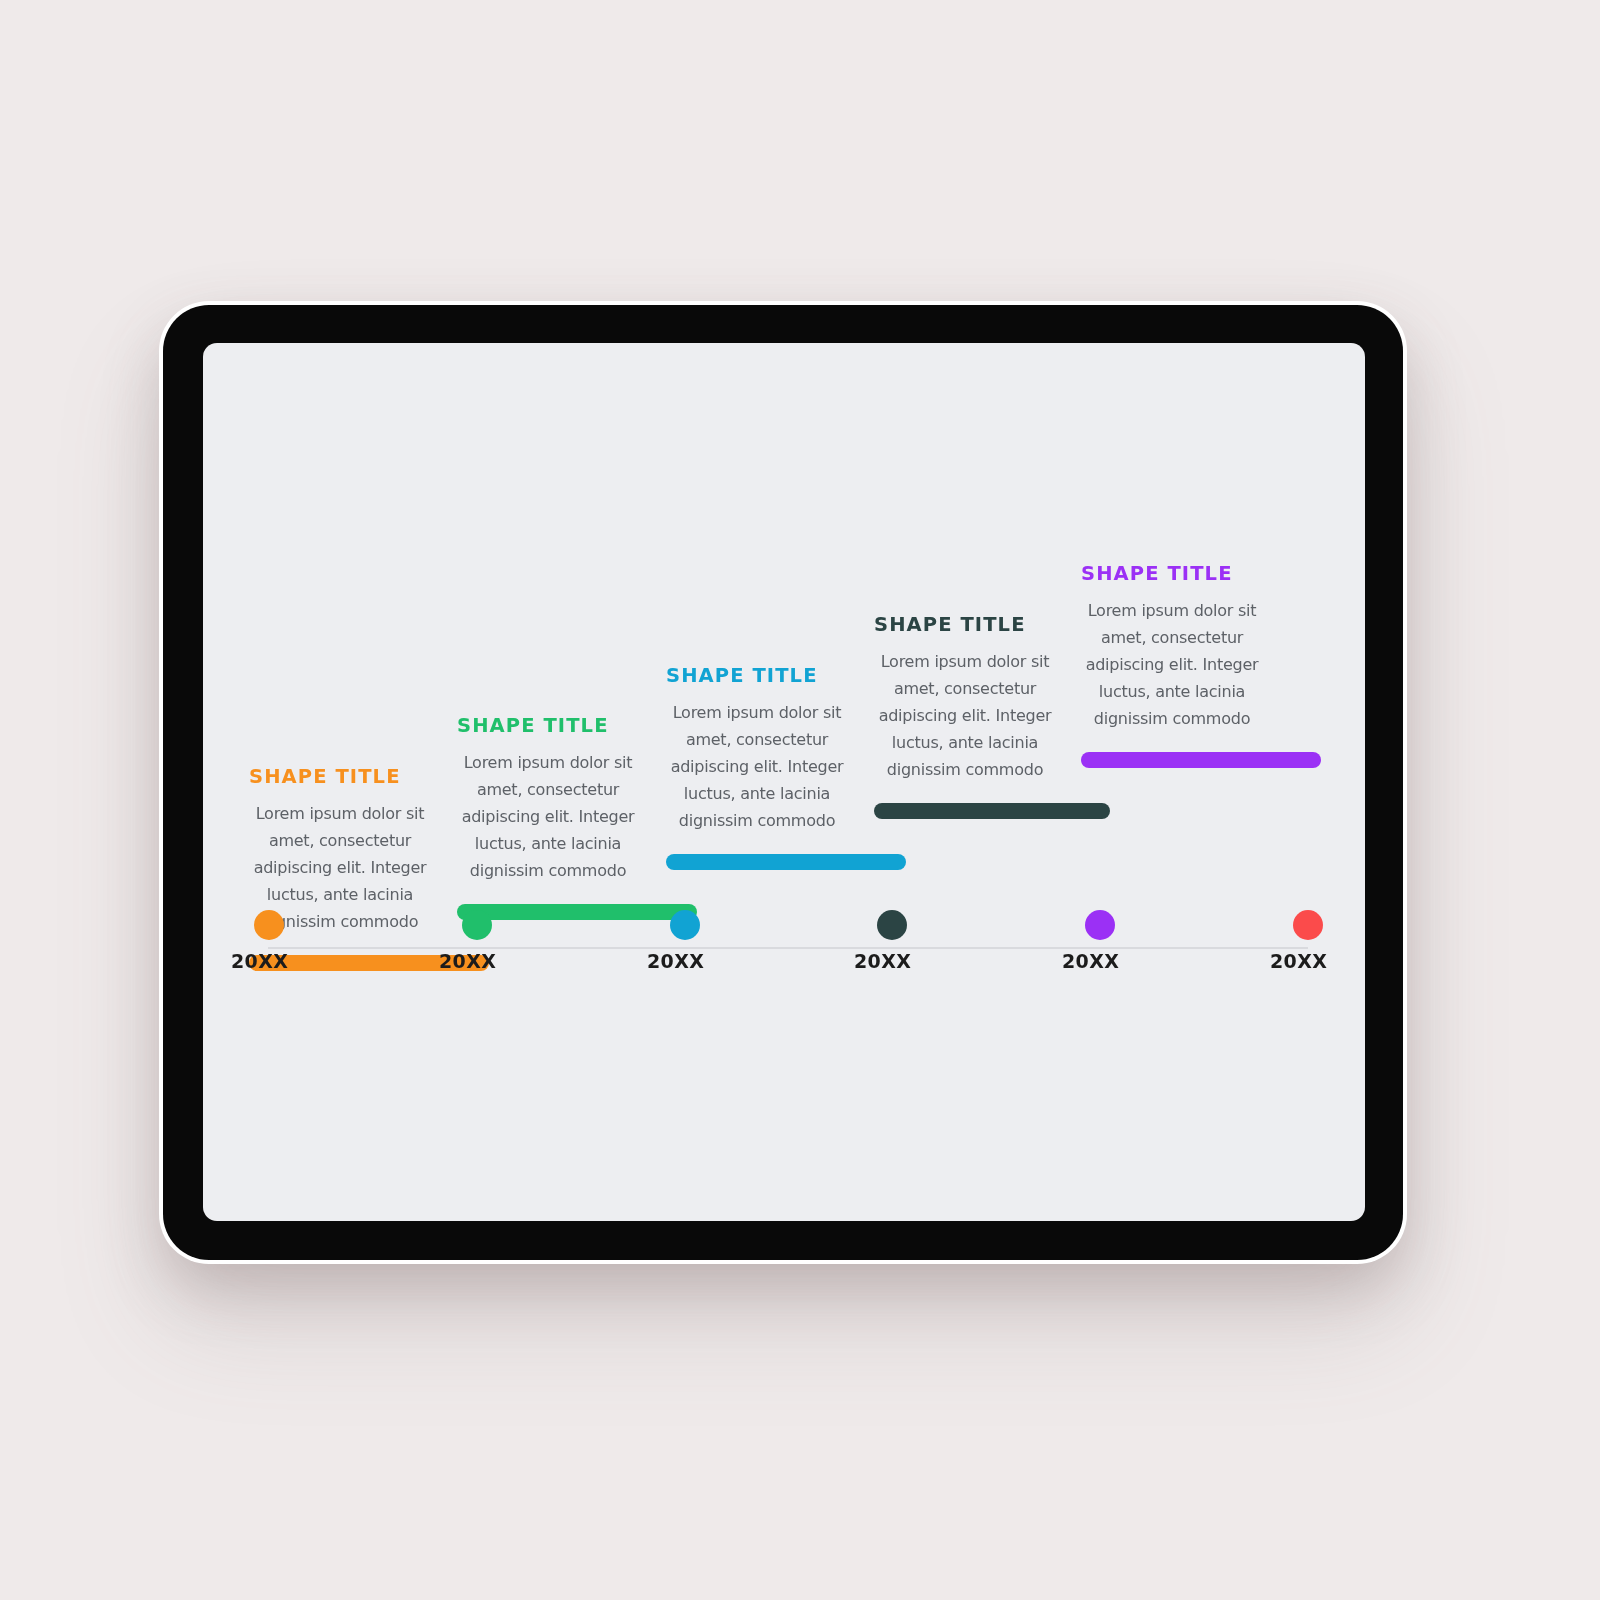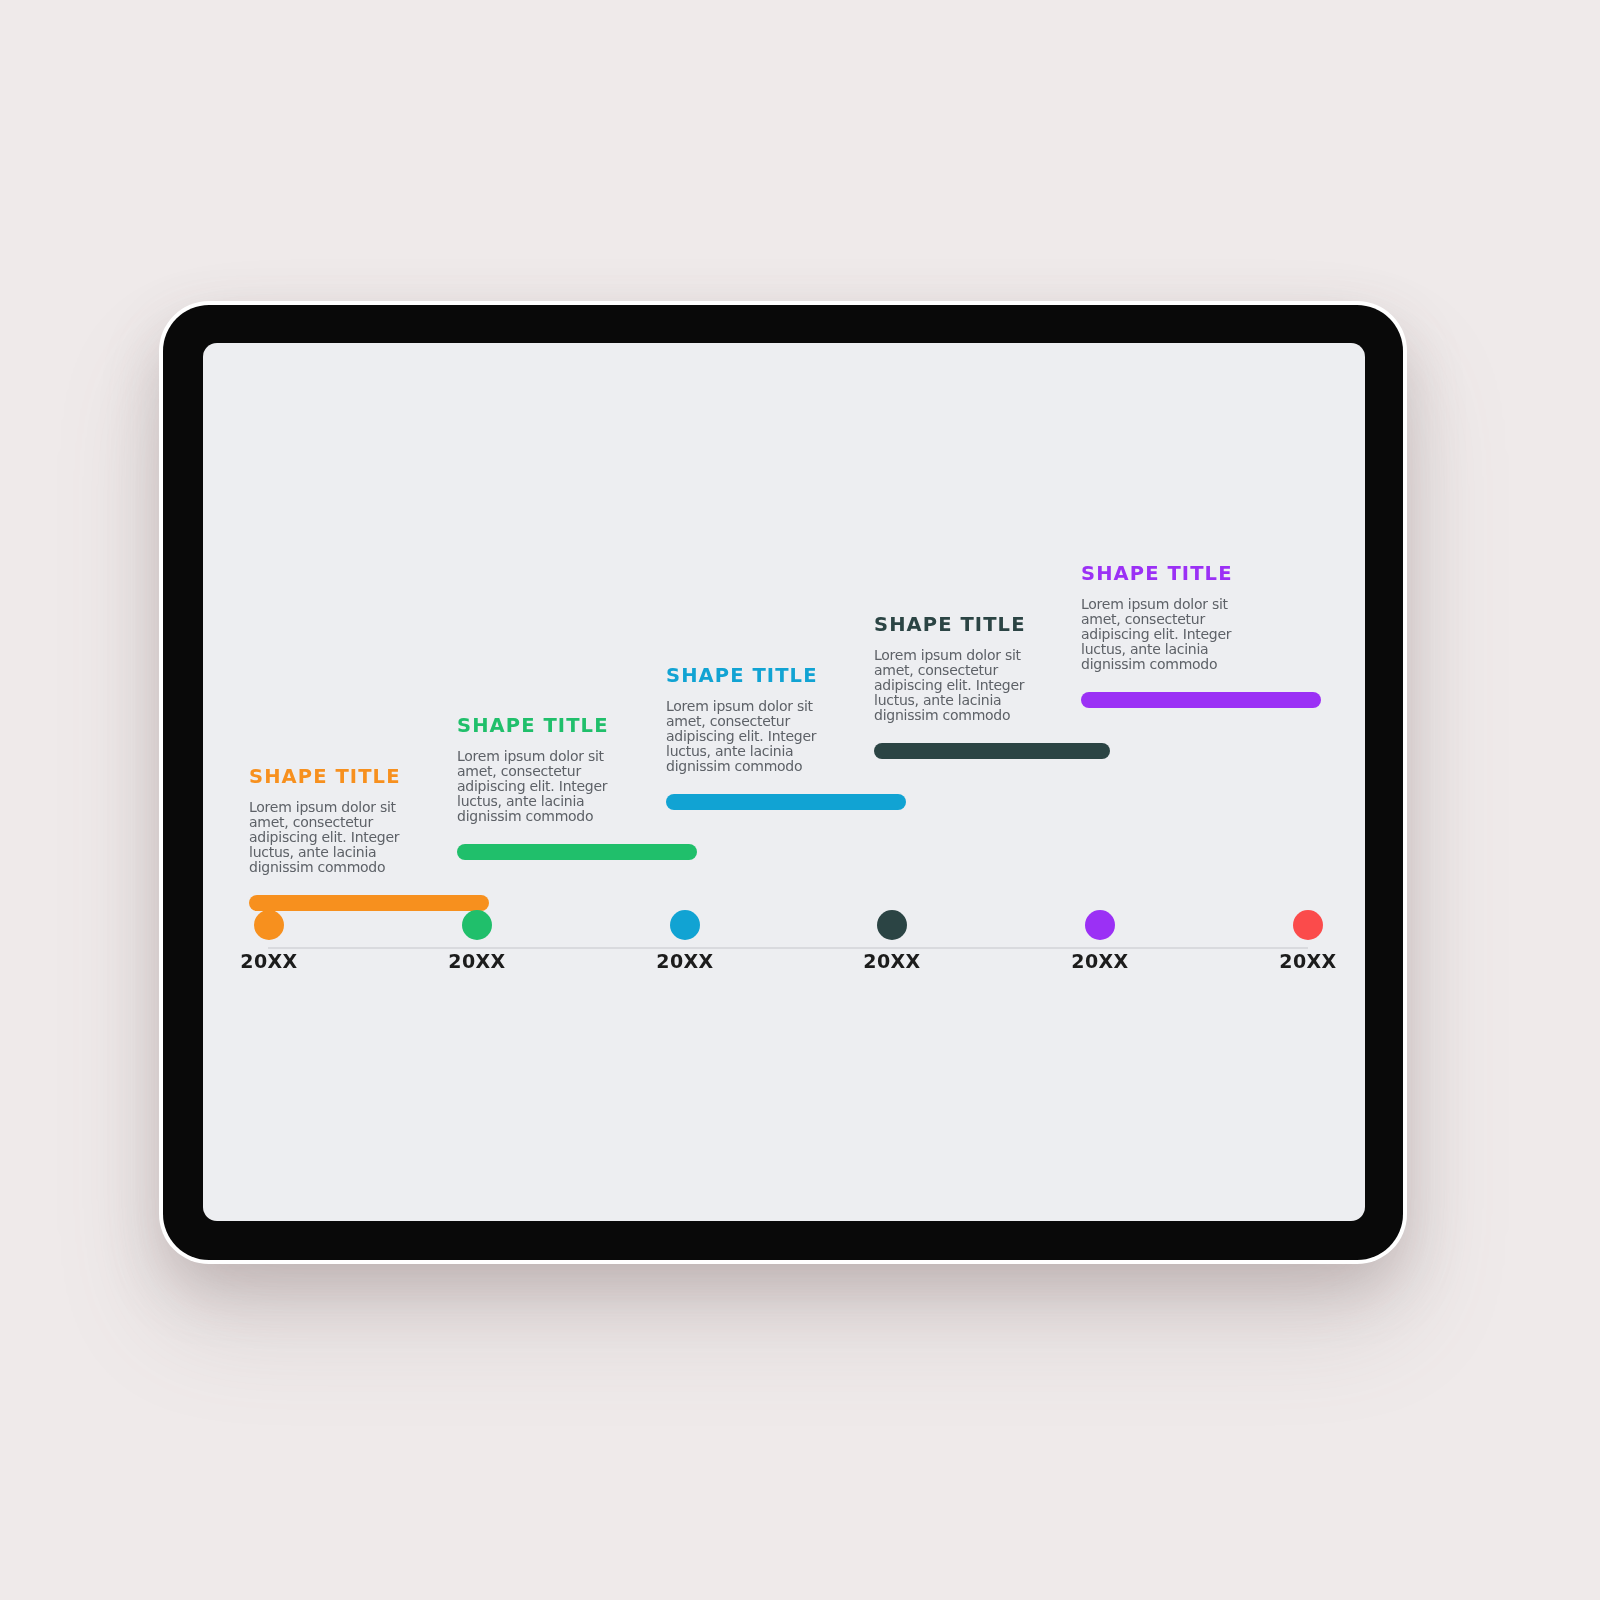--- a/index.html
+++ b/index.html
@@ -57,26 +57,27 @@
     font-family: "DejaVu Sans", sans-serif;
     font-size: 19.5px;
     font-weight: bold;
     letter-spacing: 1.1px;
     margin: 0 0 12px 0;
     white-space: nowrap;
   }
 
   .milestone-body {
     font-family: "DejaVu Sans", sans-serif;
-    font-size: 14px;
-    line-height: 15px;
+    font-size: 16px;
+    line-height: 27px;
     color: #5d6167;
     margin: 0 0 20px 0;
     letter-spacing: -0.25px;
     width: 182px;
+    text-align: center;
   }
 
   .milestone-bar {
     height: 16px;
     width: 240px;
     border-radius: 9px;
   }
 
   
   #timeline-axis {
@@ -86,21 +87,21 @@
     width: 1040px;
     height: 2px;
     background: #d9dade;
   }
 
   .timeline-node {
     position: absolute;
     top: 567px;
     width: 76px;
     margin-left: -38px;
-    text-align: center;
+    text-align: left;
   }
 
   .timeline-dot {
     width: 30px;
     height: 30px;
     border-radius: 50%;
     margin: 0 auto;
   }
 
   .timeline-year {

